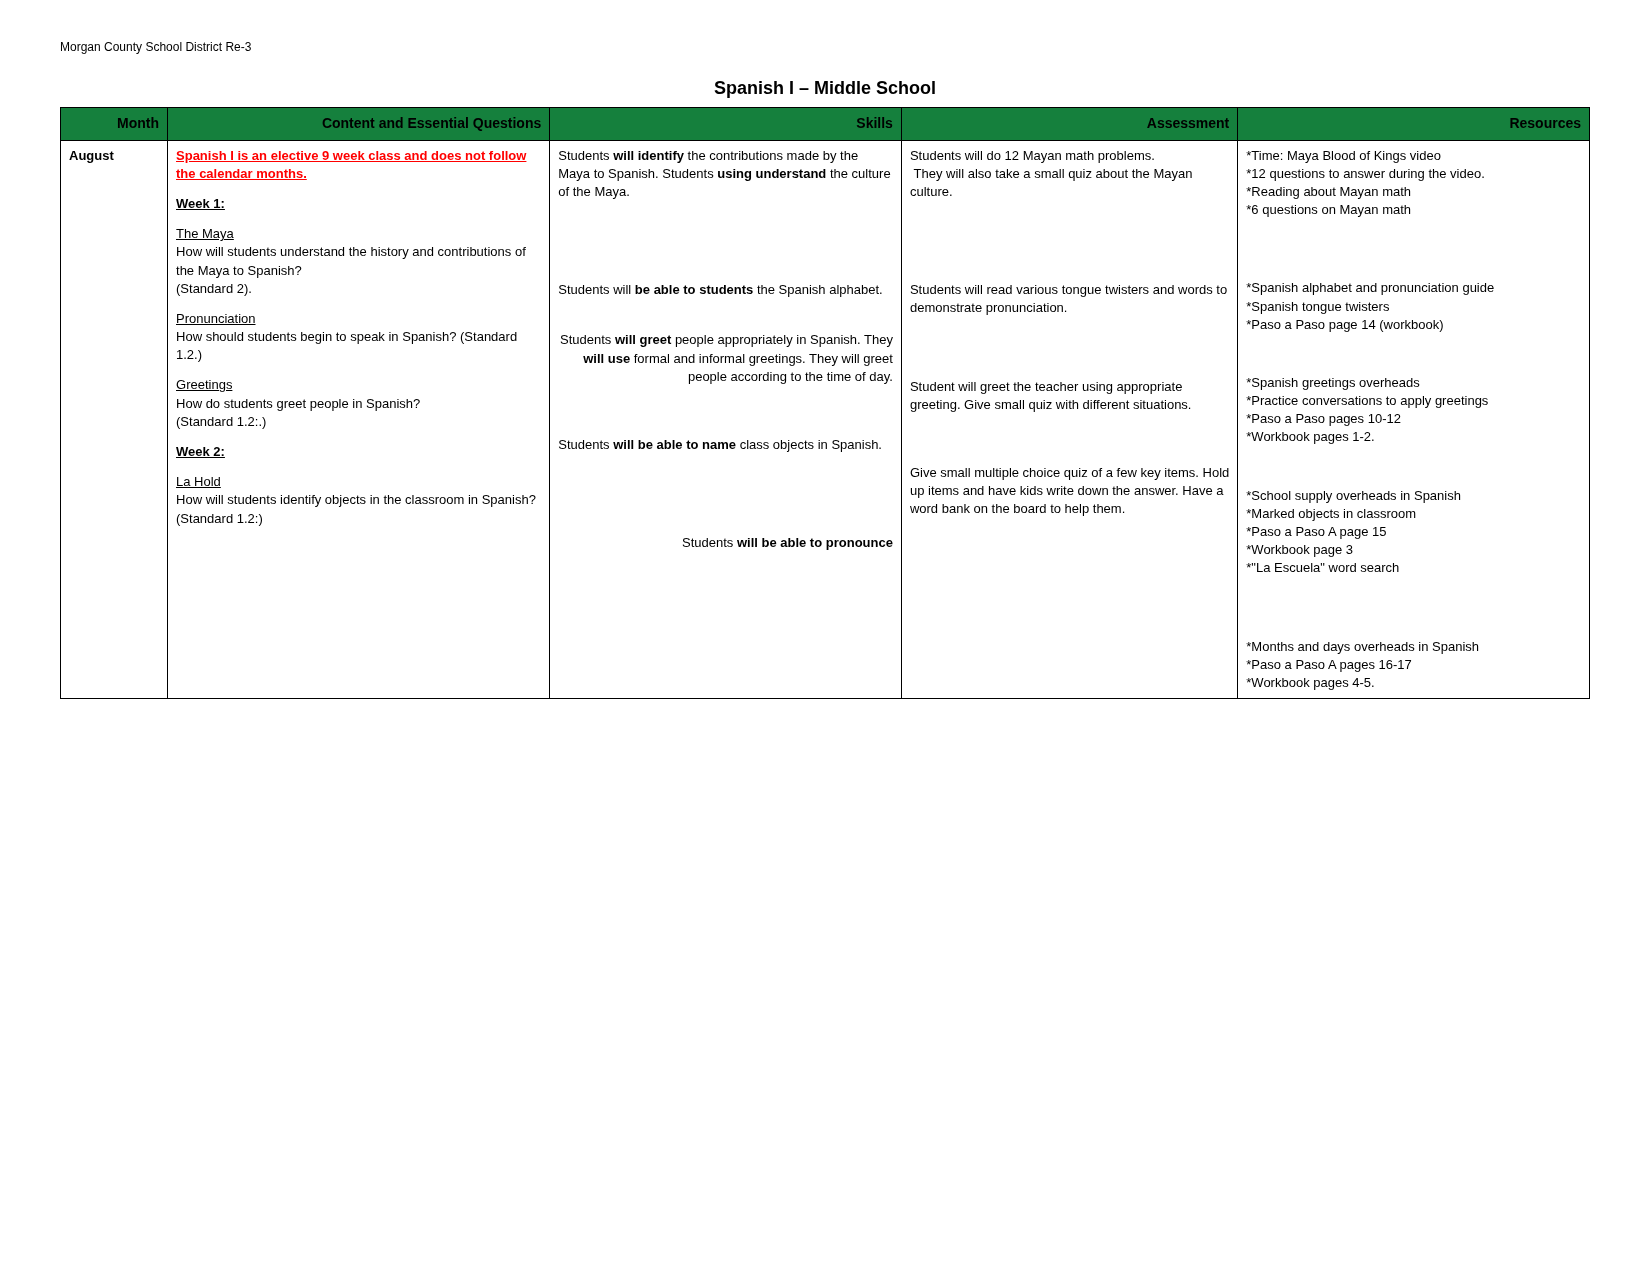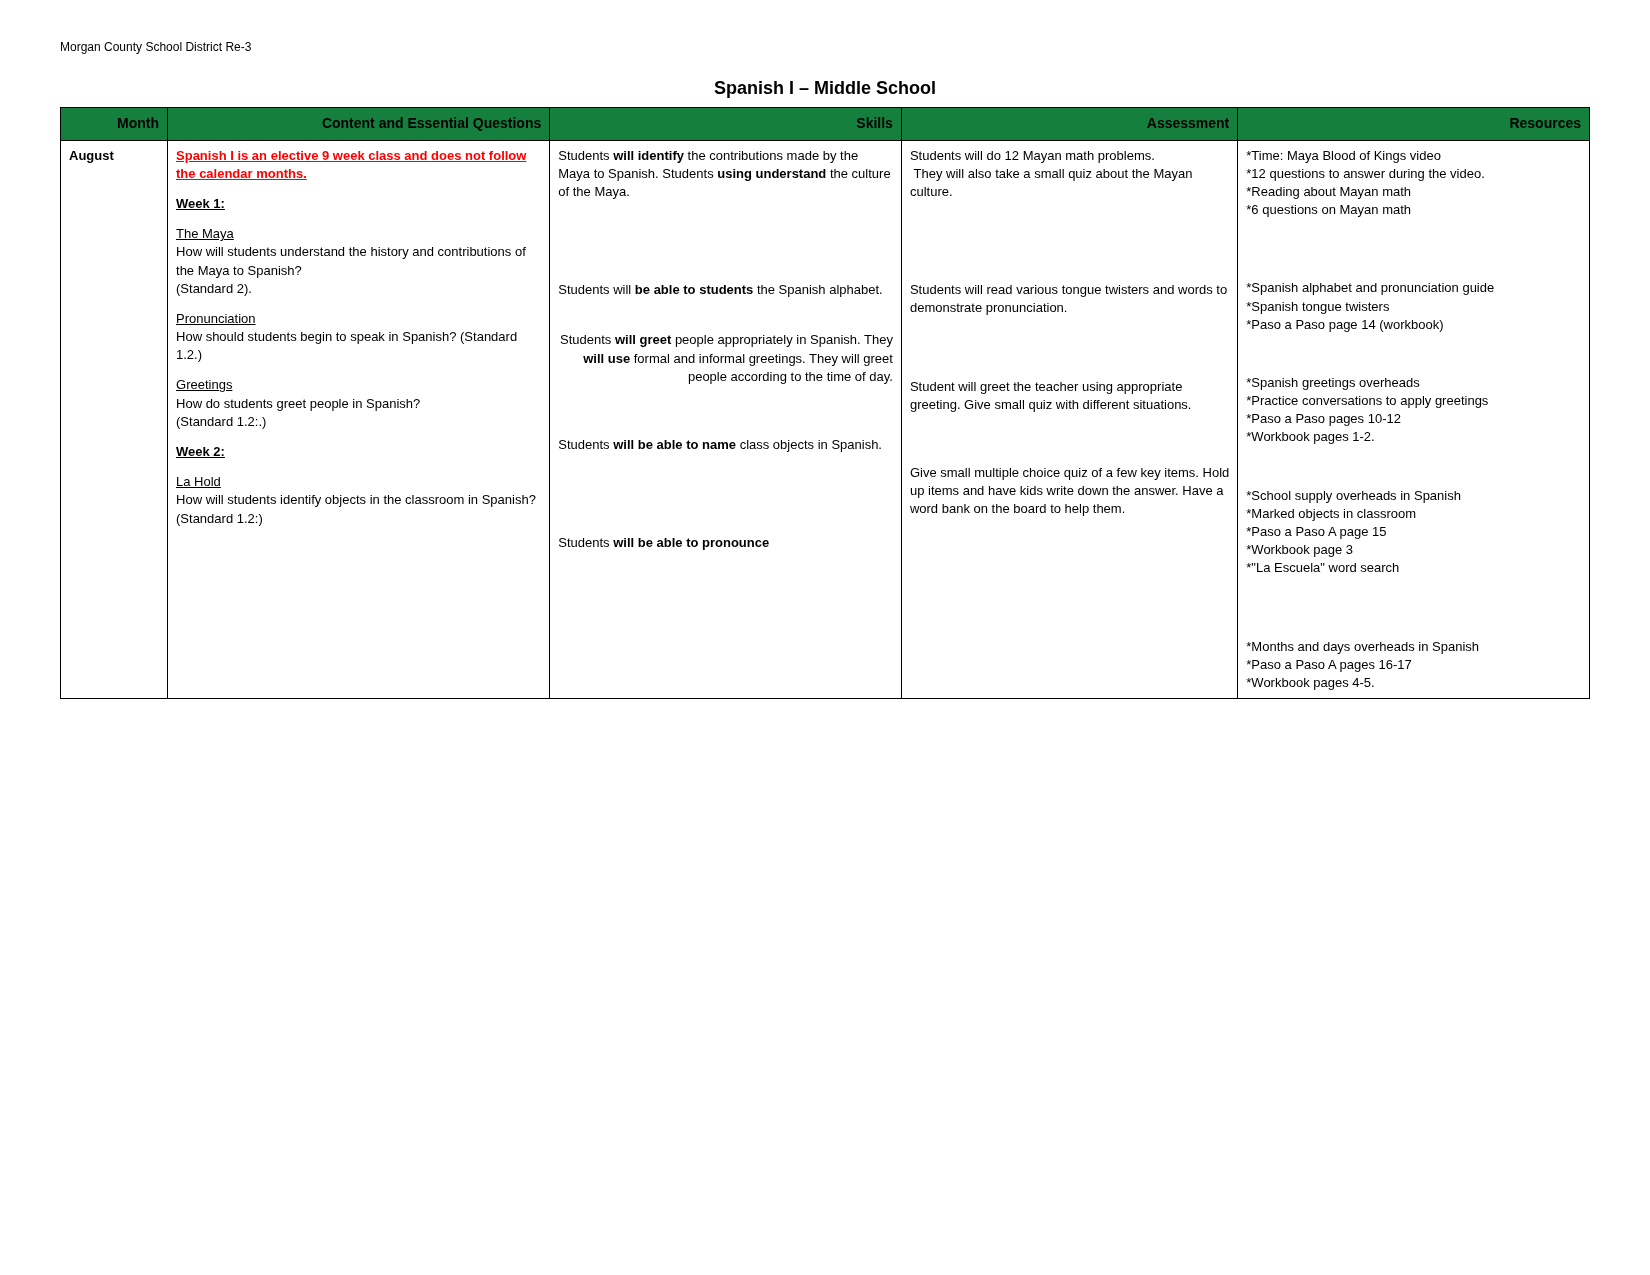--- a/index.html
+++ b/index.html
@@ -106,21 +106,21 @@
         </div>
         <div class="section-block" style="margin-top:80px;">
           Students will <strong>be able to students</strong> the Spanish alphabet.
         </div>
         <div class="section-block" style="margin-top:32px;text-align:right;">
           Students <strong>will greet</strong> people appropriately in Spanish. They <strong>will use</strong> formal and informal greetings. They will greet people according to the time of day.
         </div>
         <div class="section-block" style="margin-top:50px;">
           Students <strong>will be able to name</strong> class objects in Spanish.
         </div>
-        <div class="section-block" style="margin-top:80px;">
+        <div class="section-block" style="margin-top:80px;text-align:right;">
           Students <strong>will be able to pronounce</strong>
         </div>
       </td>
 
       <td class="assessment-col">
         <div class="section-block">
           Students will do 12 Mayan math problems.<br>
           &nbsp;They will also take a small quiz about the Mayan culture.
         </div>
         <div class="section-block" style="margin-top:80px;">

